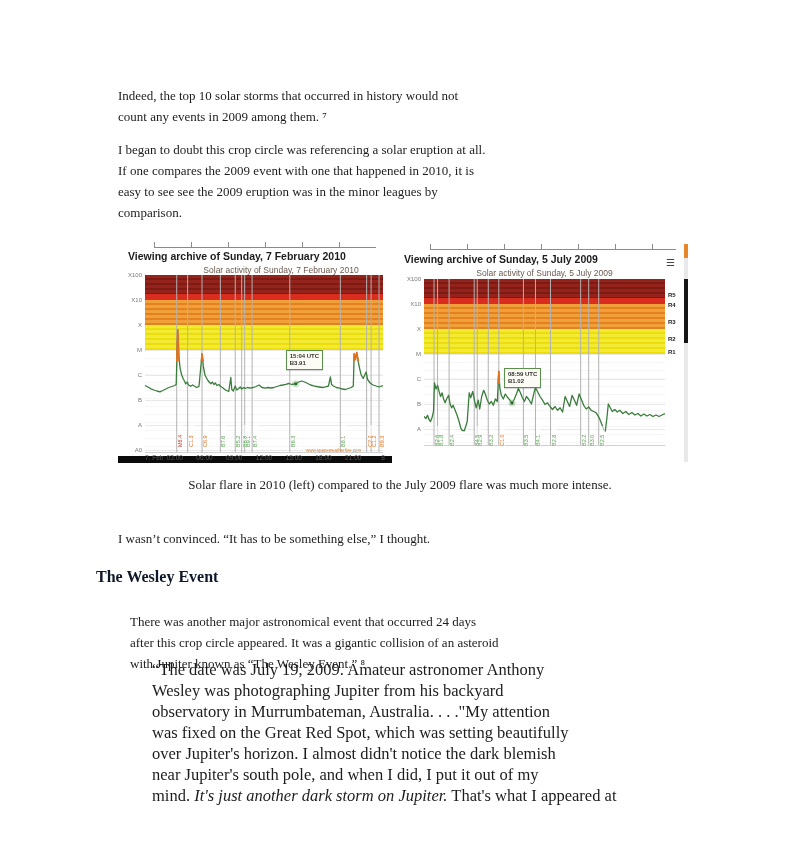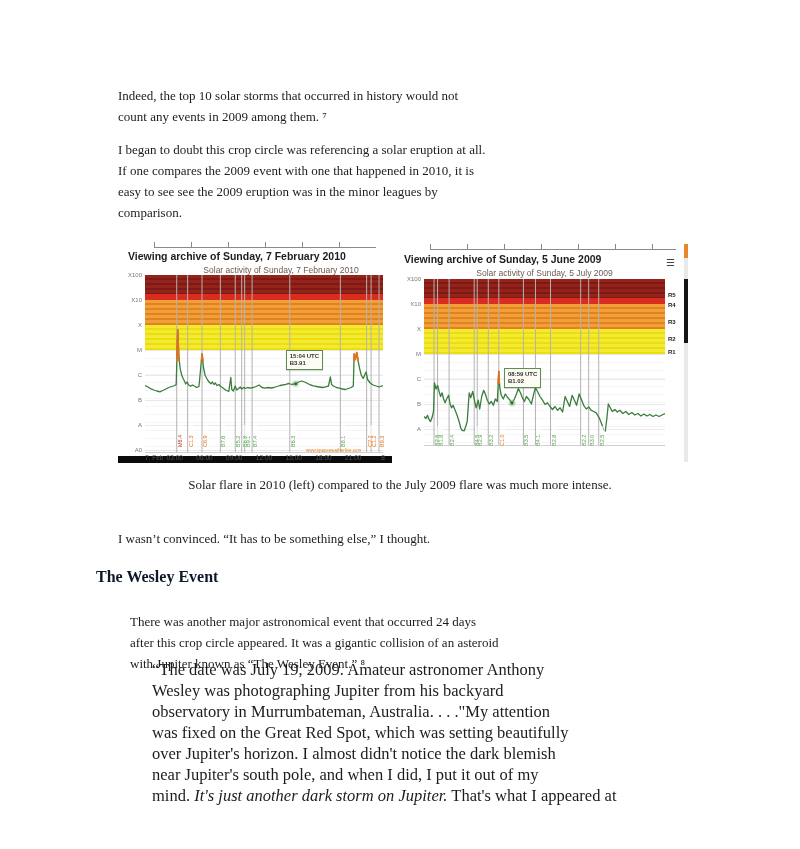--- a/index.html
+++ b/index.html
@@ -123,21 +123,21 @@
       <div class="vlab" style="color: rgb(226, 113, 29); left: 254.1px; top: 185px; height: 22px;">C1.2</div>
       <div class="vlab" style="color: rgb(226, 113, 29); left: 262.033px; top: 185px; height: 22px;">B9.3</div>
       <div class="tooltip" style="left: 167.733px; top: 109.75px;">
         <div>15:04 UTC</div>
         <div>B3.91</div>
       </div>
     </div>
 
   <div class="chart-panel" id="panel-right">
     <div class="ruler" style="left:32px;top:4px;width:246px;"></div>
-    <div class="chart-title" style="left:6px;top:13px;">Viewing archive of Sunday, 5 June 2009</div>
+    <div class="chart-title" style="left:6px;top:13px;">Viewing archive of Sunday, 5 July 2009</div>
     <div class="menu-icon" style="left:268px;top:17px;">☰</div>
     <div class="chart-subtitle" style="left:26px;top:28px;width:241px;">Solar activity of Sunday, 5 July 2009</div>
     <div class="plot" style="left: 26px; top: 39px; width: 241px; height: 166px;">
       <div class="band band-darkred"></div>
       <div class="band band-red"></div>
       <div class="band band-orange"></div>
       <div class="band band-yellow"></div>
       <div class="band band-white"></div>
     <svg width="241" height="166" class="plot-svg">
           <line x1="10.041666666666666" x2="10.041666666666666" y1="0" y2="166" stroke="#b3b3b3" stroke-width="1"></line>

